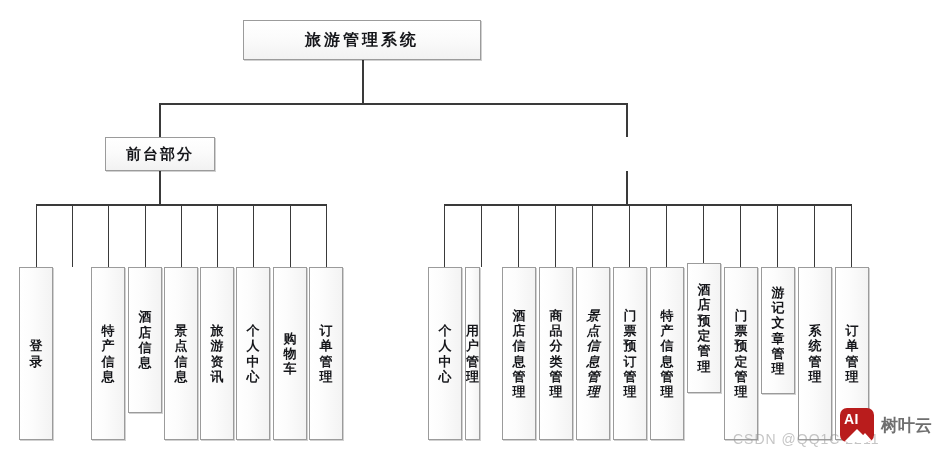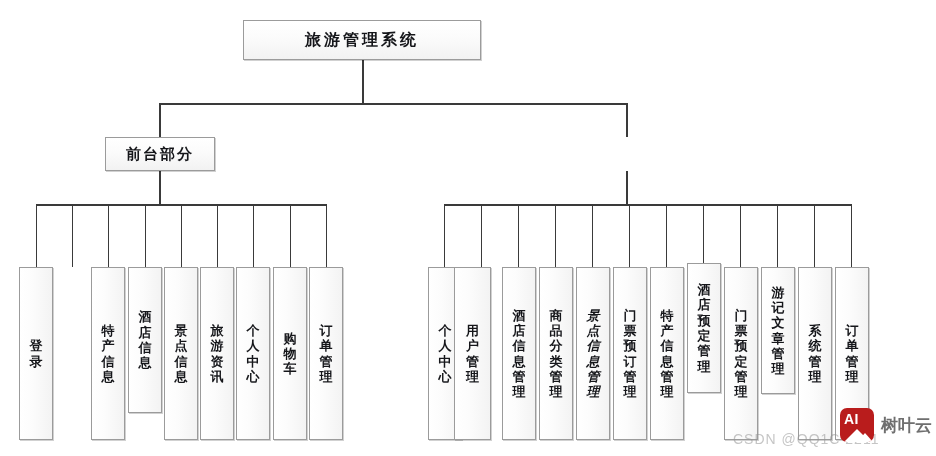--- a/index.html
+++ b/index.html
@@ -207,21 +207,21 @@
   <div class="leaf" style="left:273px; top:267px; width:34px; height:173px;">
     <span class="leaf-text">购物车</span>
   </div>
   <div class="leaf" style="left:309px; top:267px; width:34px; height:173px;">
     <span class="leaf-text">订单管理</span>
   </div>
 
   <div class="leaf" style="left:428px; top:267px; width:34px; height:173px;">
     <span class="leaf-text">个人中心</span>
   </div>
-  <div class="leaf" style="left:454px; top:267px; width:37px; height:173px;">
+  <div class="leaf" style="left:465px; top:267px; width:15px; height:173px;">
     <span class="leaf-text">用户管理</span>
   </div>
   <div class="leaf" style="left:502px; top:267px; width:34px; height:173px;">
     <span class="leaf-text">酒店信息管理</span>
   </div>
   <div class="leaf" style="left:539px; top:267px; width:34px; height:173px;">
     <span class="leaf-text">商品分类管理</span>
   </div>
   <div class="leaf" style="left:576px; top:267px; width:34px; height:173px;font-style:italic;">
     <span class="leaf-text">景点信息管理</span>

